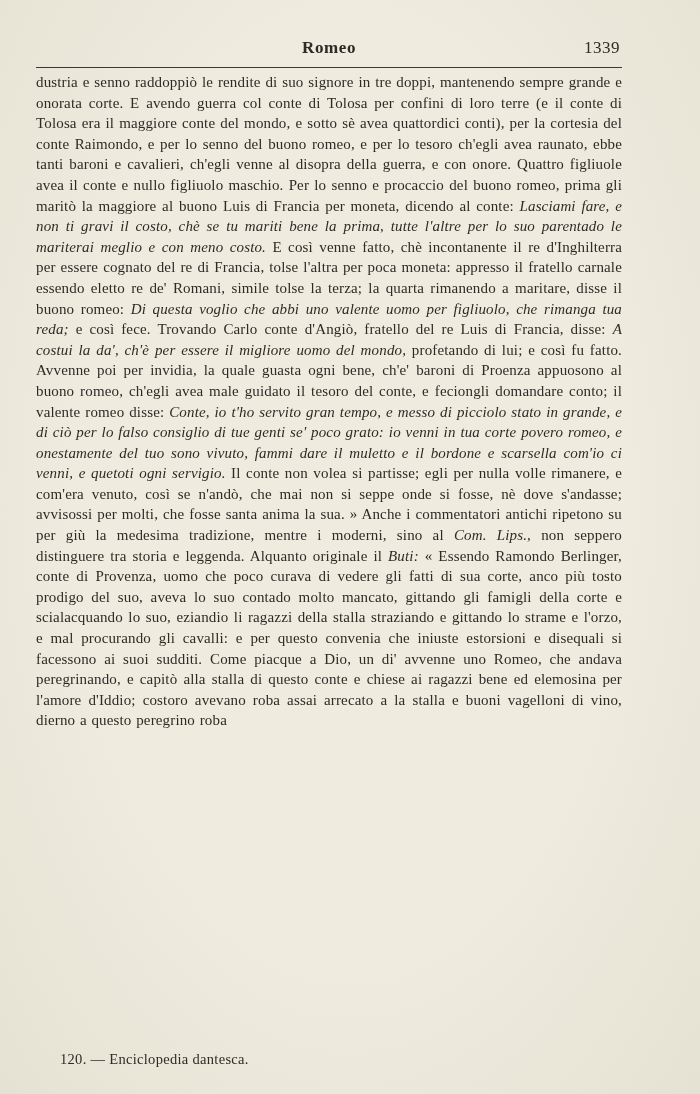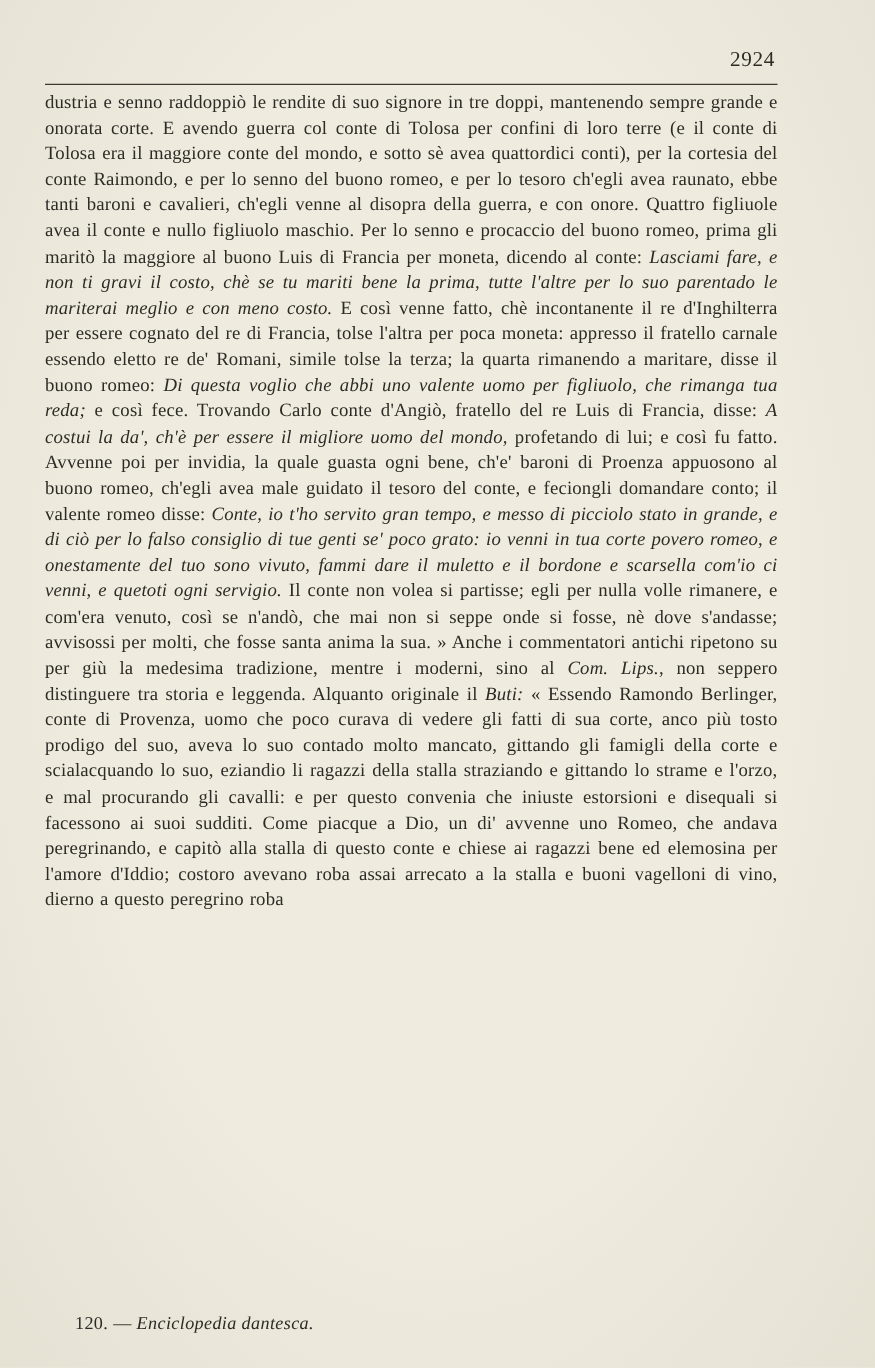--- a/index.html
+++ b/index.html
@@ -47,30 +47,31 @@
     letter-spacing: 0.15px;
     word-spacing: 0.8px;
   }
   .body-text .it { font-style: italic; }
   .footer {
     position: absolute;
     left: 60px; top: 1051px;
     font-size: 14.5px;
     letter-spacing: 0.3px;
   }
-  .footer .it { font-style: italic; }
+  .footer .it { }
 </style>
 </head>
 <body style="color: rgb(45, 43, 38);">
 
 <div class="page">
   <div class="text-block">
 
     <div class="running-head">
-      <span class="head-page">2924</span>
+      <span class="head-title">Romeo</span>
+      <span class="head-page">1339</span>
     </div>
 
     <div class="head-rule"></div>
 
     <p class="body-text"><span>dustria e senno raddoppiò le rendite di suo signore in tre doppi, mantenendo sempre grande e onorata corte. E avendo guerra col conte di Tolosa per confini di loro terre (e il conte di Tolosa era il maggiore conte del mondo, e sotto sè avea quattordici conti), per la cortesia del conte Raimondo, e per lo senno del buono romeo, e per lo tesoro ch'egli avea raunato, ebbe tanti baroni e cavalieri, ch'egli venne al disopra della guerra, e con onore. Quattro figliuole avea il conte e nullo figliuolo maschio. Per lo senno e procaccio del buono romeo, prima gli maritò la maggiore al buono Luis di Francia per moneta, dicendo al conte: </span><span class="it">Lasciami fare, e non ti gravi il costo, chè se tu mariti bene la prima, tutte l'altre per lo suo parentado le mariterai meglio e con meno costo.</span><span> E così venne fatto, chè incontanente il re d'Inghilterra per essere cognato del re di Francia, tolse l'altra per poca moneta: appresso il fratello carnale essendo eletto re de' Romani, simile tolse la terza; la quarta rimanendo a maritare, disse il buono romeo: </span><span class="it">Di questa voglio che abbi uno valente uomo per figliuolo, che rimanga tua reda;</span><span> e così fece. Trovando Carlo conte d'Angiò, fratello del re Luis di Francia, disse: </span><span class="it">A costui la da', ch'è per essere il migliore uomo del mondo,</span><span> profetando di lui; e così fu fatto. Avvenne poi per invidia, la quale guasta ogni bene, ch'e' baroni di Proenza appuosono al buono romeo, ch'egli avea male guidato il tesoro del conte, e feciongli domandare conto; il valente romeo disse: </span><span class="it">Conte, io t'ho servito gran tempo, e messo di picciolo stato in grande, e di ciò per lo falso consiglio di tue genti se' poco grato: io venni in tua corte povero romeo, e onestamente del tuo sono vivuto, fammi dare il muletto e il bordone e scarsella com'io ci venni, e quetoti ogni servigio.</span><span> Il conte non volea si partisse; egli per nulla volle rimanere, e com'era venuto, così se n'andò, che mai non si seppe onde si fosse, nè dove s'andasse; avvisossi per molti, che fosse santa anima la sua. » Anche i commentatori antichi ripetono su per giù la medesima tradizione, mentre i moderni, sino al </span><span class="it">Com. Lips.,</span><span> non seppero distinguere tra storia e leggenda. Alquanto originale il </span><span class="it">Buti:</span><span> « Essendo Ramondo Berlinger, conte di Provenza, uomo che poco curava di vedere gli fatti di sua corte, anco più tosto prodigo del suo, aveva lo suo contado molto mancato, gittando gli famigli della corte e scialacquando lo suo, eziandio li ragazzi della stalla straziando e gittando lo strame e l'orzo, e mal procurando gli cavalli: e per questo convenia che iniuste estorsioni e disequali si facessono ai suoi sudditi. Come piacque a Dio, un di' avvenne uno Romeo, che andava peregrinando, e capitò alla stalla di questo conte e chiese ai ragazzi bene ed elemosina per l'amore d'Iddio; costoro avevano roba assai arrecato a la stalla e buoni vagelloni di vino, dierno a questo peregrino roba</span></p>
 
   </div>
 
   <div class="footer">
     <span>120.</span>

